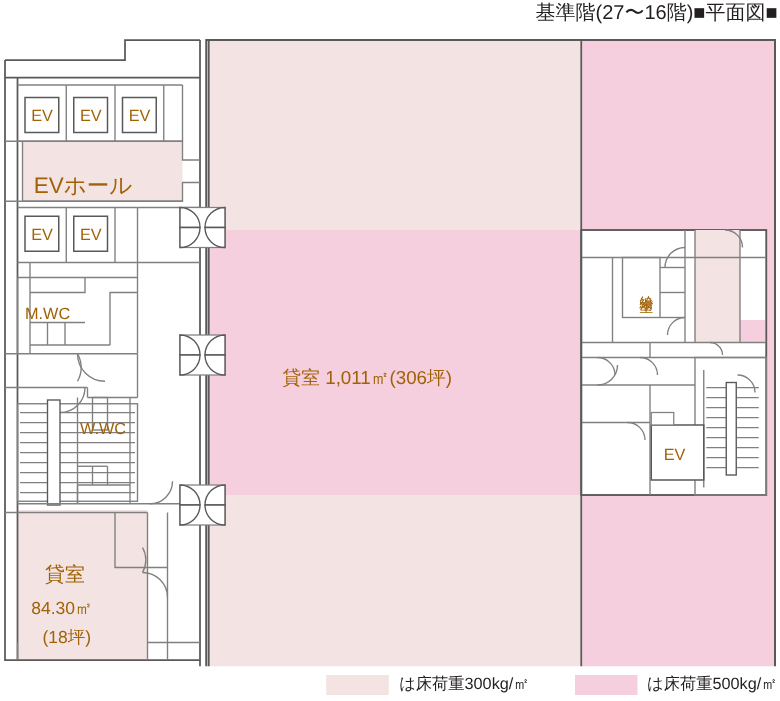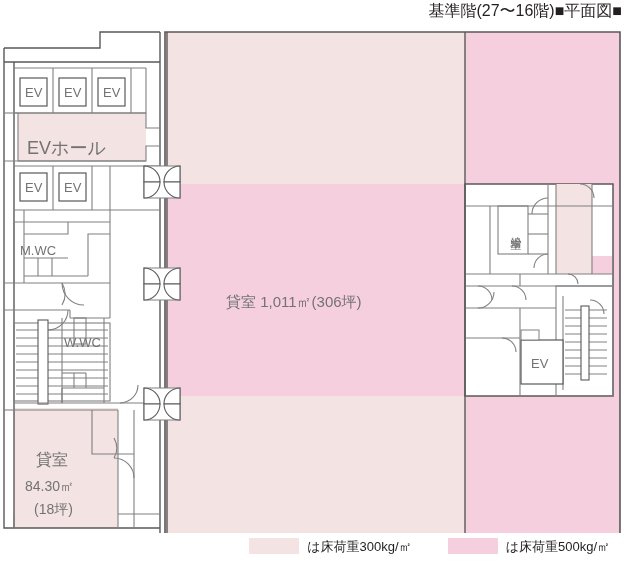--- a/index.html
+++ b/index.html
@@ -12,41 +12,41 @@
     text-align:right;font-size:16px;line-height:22px;color:#231f20;
     padding-right:2px;box-sizing:border-box;letter-spacing:0px;
     white-space:nowrap;
   }
 
   
   .plan{position:absolute;left:0;top:18px;width:624px;height:515px;}
   .plan svg{display:block;}
 
   
-  .lbl{position:absolute;color:#737373;white-space:nowrap;}
+  .lbl{position:absolute;color:#a16207;white-space:nowrap;}
   .lbl-ev{font-size:13px;}
   .lbl-evhall{font-size:18px;left:27px;top:118px;}
   .lbl-mwc{font-size:13px;left:20px;top:225px;}
   .lbl-wwc{font-size:13px;left:64px;top:317px;}
   .lbl-main{font-size:15px;left:226px;top:275px;}
   .lbl-sub1{font-size:16px;left:36px;top:432px;}
   .lbl-sub2{font-size:14px;left:25px;top:460px;}
   .lbl-sub3{font-size:14px;left:34px;top:483px;}
   .lbl-kyuto{font-size:11px;left:508px;top:210px;width:14px;
     writing-mode:vertical-rl;text-orientation:upright;line-height:13px;letter-spacing:1px;}
   .lbl-ev-right{font-size:13px;left:531px;top:338px;}
 
   
   .legend{position:absolute;left:0;top:538px;width:624px;height:22px;}
-  .legend-row{position:absolute;right:2px;top:0;display:flex;align-items:flex-start;gap:0px;padding-left:38px;}
+  .legend-row{position:absolute;right:2px;top:0;display:flex;align-items:flex-end;gap:0px;padding-left:38px;}
   .sw{width:50px;height:16px;display:inline-block;}
   .sw-300{background:#f3e3e2;}
   .sw-500{background:#f6cfde;}
   .legend-text{font-size:13px;color:#231f20;margin-left:8px;margin-right:36px;white-space:nowrap;}
-  .legend-text.last{margin-right:12px;}
+  .legend-text.last{margin-right:0;}
 </style>
 </head>
 <body>
 
 <div id="root">
 
   <div class="title">基準階(27〜16階)■平面図■</div>
 
   <div class="plan">
     <svg width="624" height="515" viewBox="0 0 624 515" xmlns="http://www.w3.org/2000/svg">

